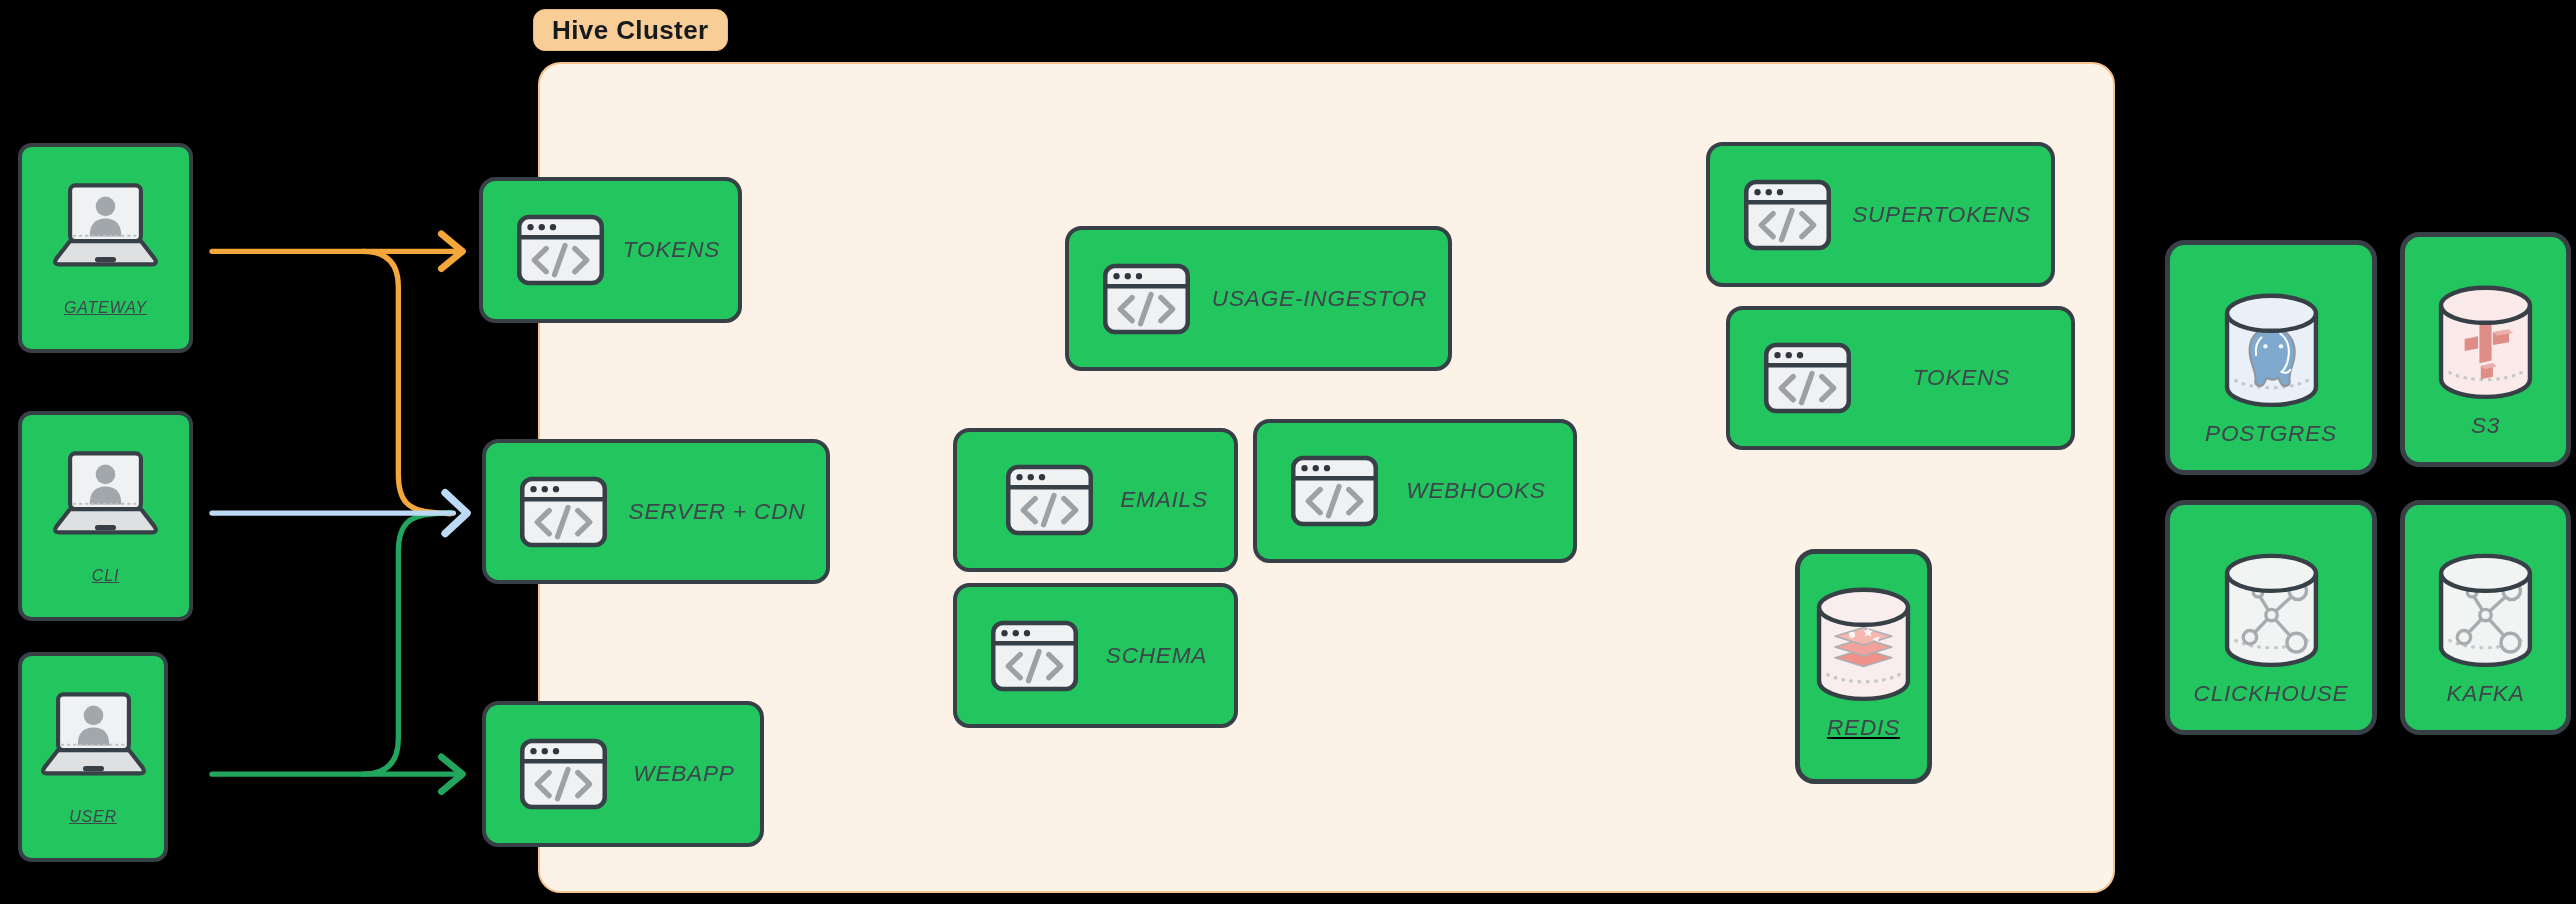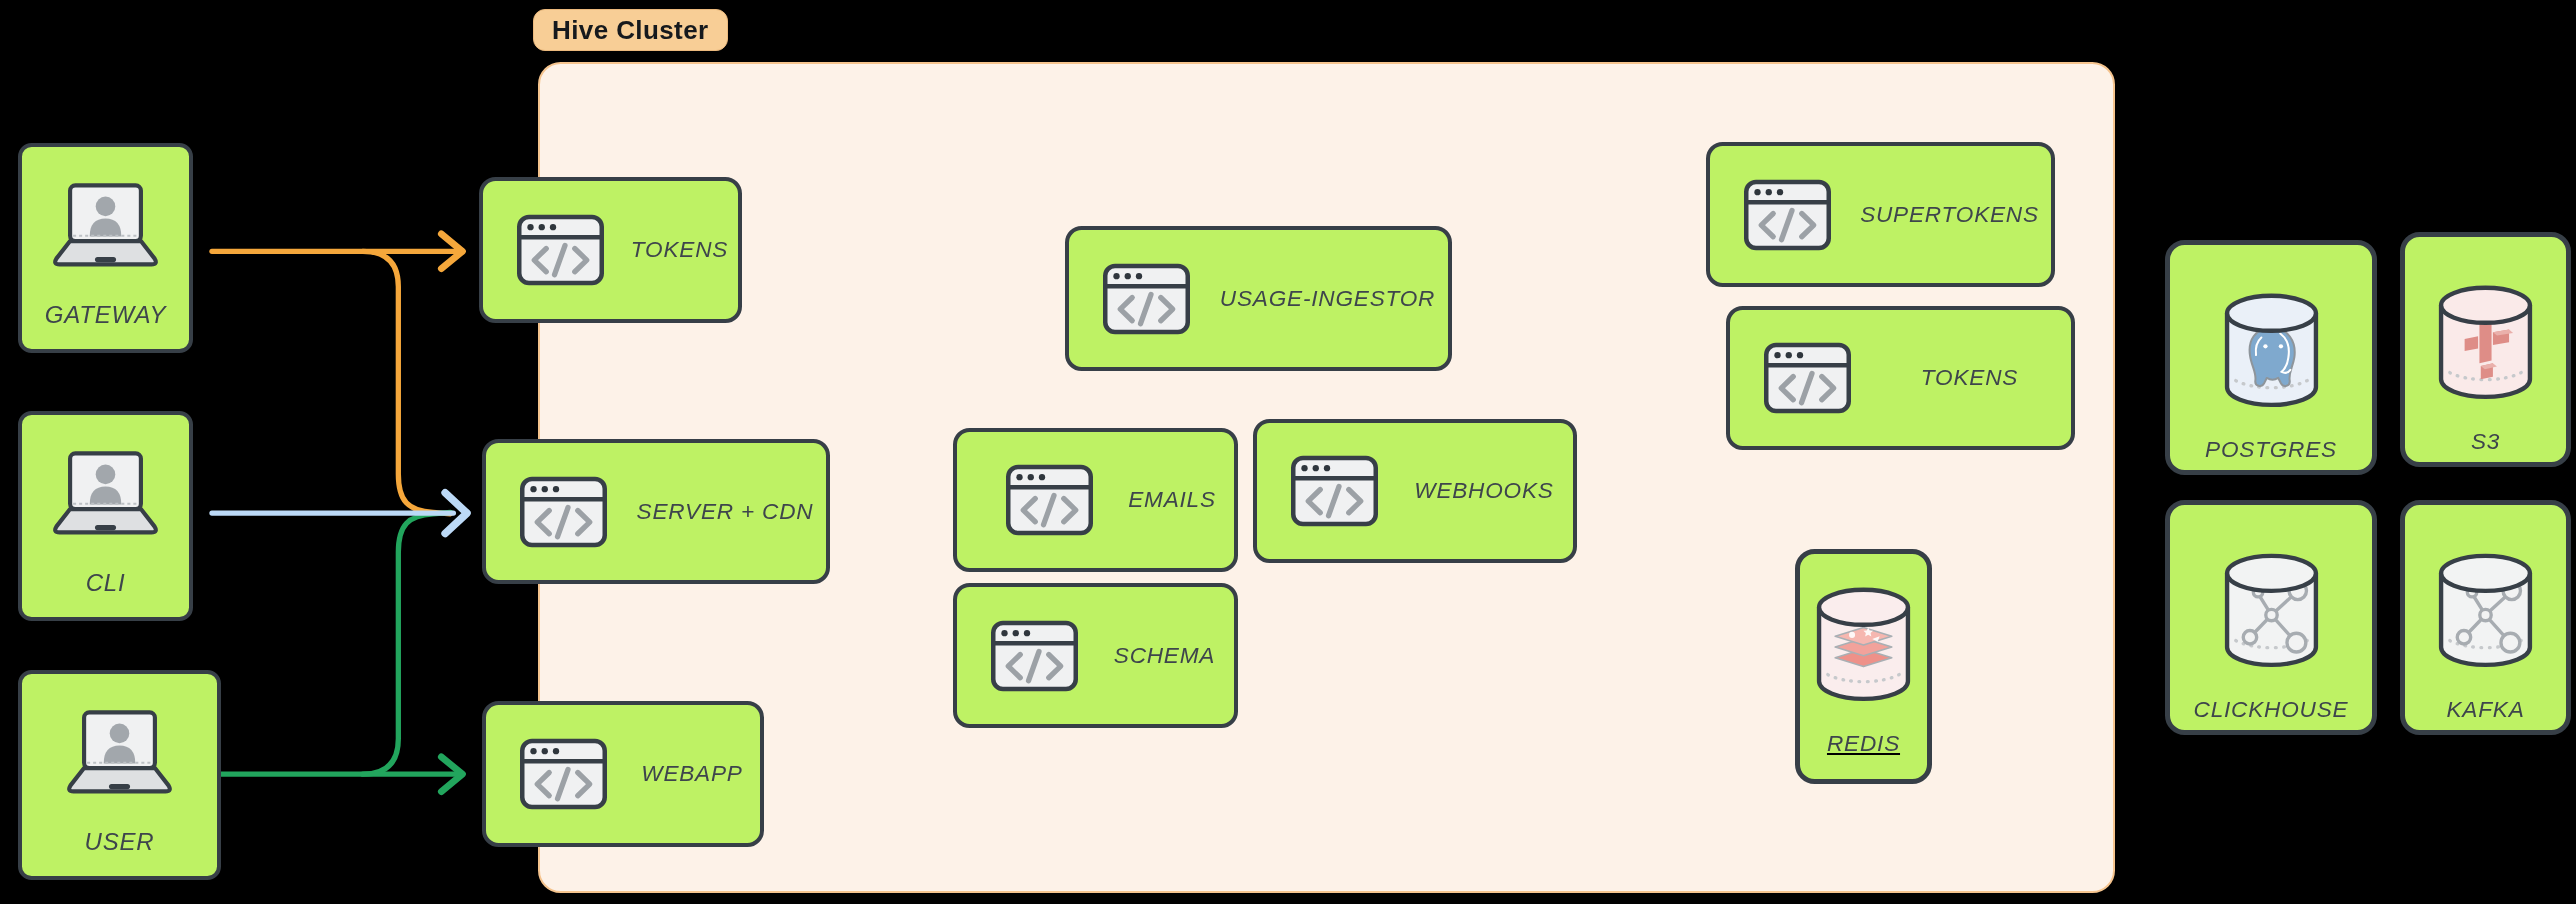--- a/index.html
+++ b/index.html
@@ -7,28 +7,28 @@
           font-family:"Liberation Sans",sans-serif;}
   
   .cluster{position:absolute;left:538px;top:62px;width:1573px;height:827px;
            background:#FDF2E8;border:2.3px solid #F5C48E;border-radius:22.6px;z-index:1;}
   .cluster-badge{position:absolute;left:533px;top:9px;z-index:4;background:#F8CE96;
            border:1.5px solid #EBB97D;border-radius:12px;padding:4.5px 18px;
            font-size:26px;font-weight:600;color:#16191D;letter-spacing:0.4px;}
   
   #edges{position:absolute;left:0;top:0;z-index:2;}
   
-  .box{position:absolute;background:#bef264;border:4.5px solid #373F47;border-radius:16.6px;
-       box-sizing:border-box;z-index:3;display:flex;align-items:center;gap:16px;}
+  .box{position:absolute;background:#22c55e;border:4.5px solid #373F47;border-radius:16.6px;
+       box-sizing:border-box;z-index:3;display:flex;align-items:center;}
   .svc{padding-left:33px;}
   .svc .lbl{flex:1;text-align:center;}
   .lbl{font-style:italic;color:#3E454C;font-size:22.6px;letter-spacing:0.8px;white-space:nowrap;}
   .col{flex-direction:column;justify-content:flex-start;align-items:center;padding-left:0;}
   .actor{border-radius:13.6px;}
-  .actor .lbl{margin-top:16px;font-size:24px;}
+  .actor .lbl{margin-top:30px;font-size:16px;text-decoration:underline;}
   .db{border-radius:19.6px;border-width:5.3px;}
   .db .lbl{margin-top:12px;}
   .pt48{padding-top:36px;} .pt64{padding-top:48px;} .pt44{padding-top:33px;}
   svg{display:block;}
 </style>
 </head>
 <body>
 
 <div id="canvas">
 
@@ -90,21 +90,21 @@
         <use href="#sym-laptop"></use>
       </svg>
     <span class="lbl">GATEWAY</span>
   </div>
   <div class="box col actor pt48" style="left:18px;top:411px;width:175px;height:210px;">
     <svg width="113" height="86" viewBox="0 0 150 114">
         <use href="#sym-laptop"></use>
       </svg>
     <span class="lbl">CLI</span>
   </div>
-  <div class="box col actor pt48" style="left:18px;top:670px;width:203px;height:210px;">
+  <div class="box col actor pt48" style="left:18px;top:652px;width:150px;height:210px;">
     <svg width="113" height="86" viewBox="0 0 150 114">
         <use href="#sym-laptop"></use>
       </svg>
     <span class="lbl">USER</span>
   </div>
 
   <div class="box svc" style="left:479px;top:177px;width:263px;height:146px;">
     <svg width="89" height="72" viewBox="0 0 118 96">
         <use href="#sym-codewin"></use>
       </svg>

